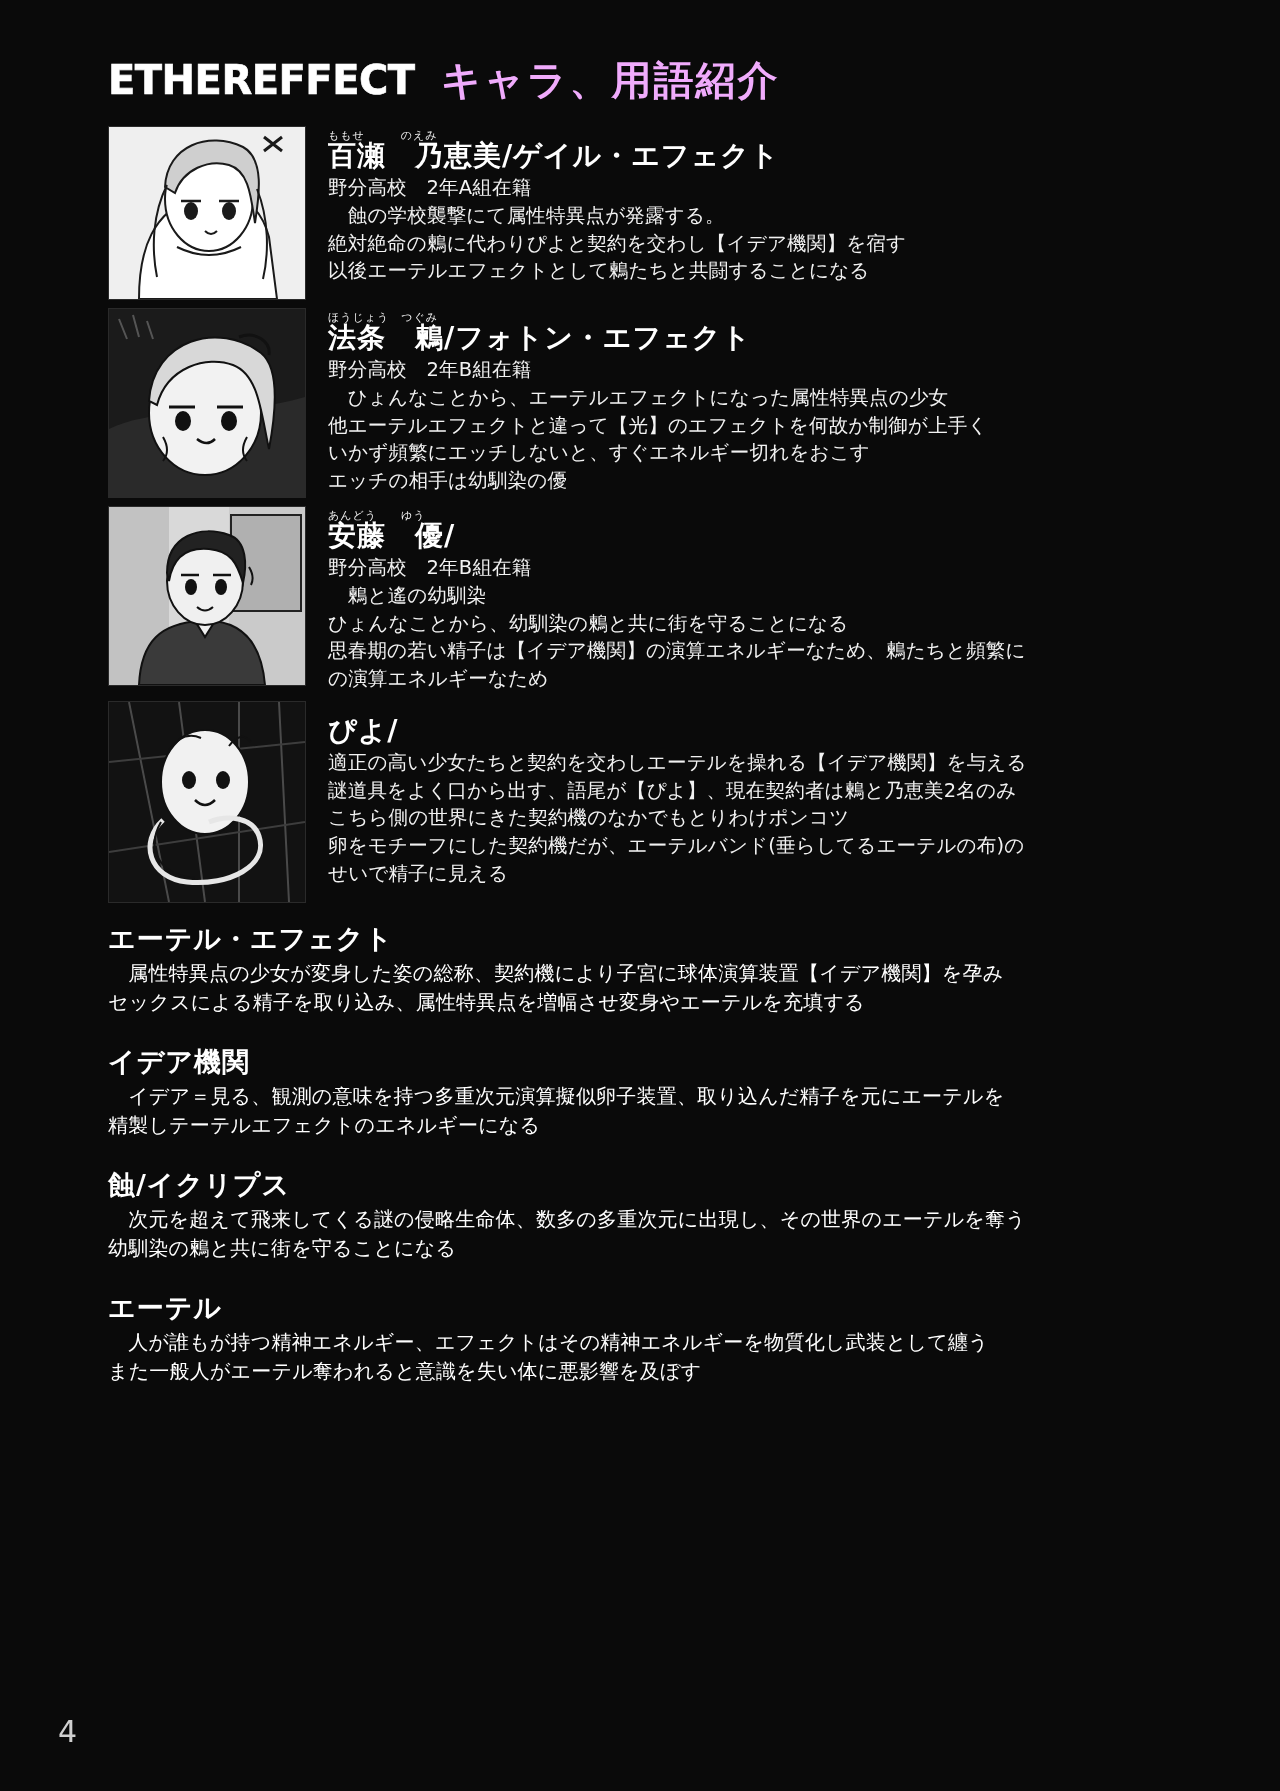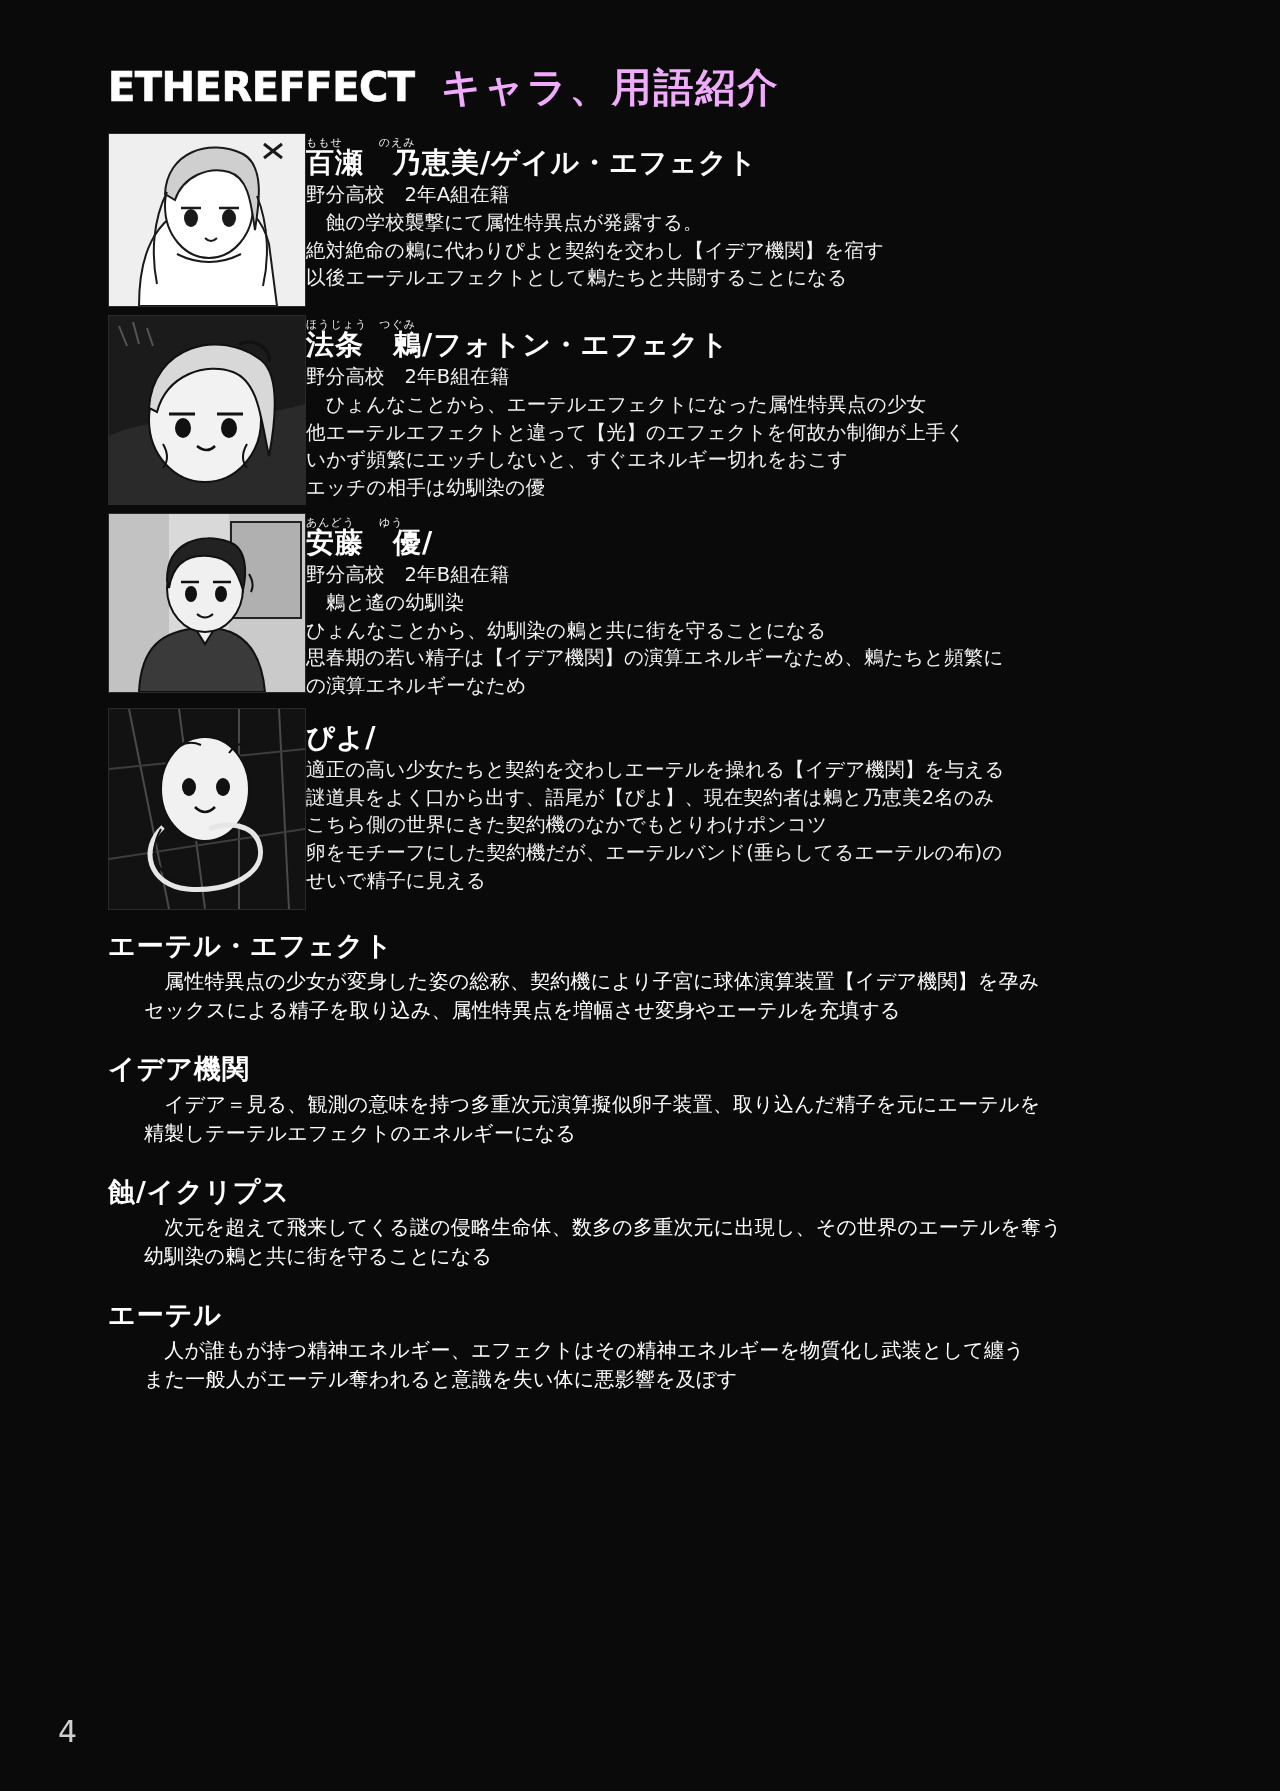--- a/index.html
+++ b/index.html
@@ -16,21 +16,21 @@
     overflow: hidden;
   }
   .page {
     position: absolute;
     inset: 0;
     background: #0a0a0a;
   }
   .content {
     position: absolute;
     left: 108px;
-    top: 60px;
+    top: 53px;
     width: 1080px;
   }
 
   
   .header {
     display: flex;
     align-items: baseline;
     gap: 26px;
     margin-bottom: 18px;
   }
@@ -66,20 +66,21 @@
   }
   .thumb.h1 { height: 172px; }
   .thumb.h2 { height: 188px; }
   .thumb.h3 { height: 178px; }
   .thumb.h4 { height: 200px; }
 
   .thumb svg { display: block; width: 100%; height: 100%; }
 
   .char-text {
     flex: 1 1 auto;
+    padding-left: 22px;
     padding-top: 2px;
   }
   .name-line {
     font-family: "DejaVu Sans", sans-serif;
     font-weight: 700;
     font-size: 28px;
     letter-spacing: 1px;
     line-height: 1.15;
     margin-bottom: 2px;
     position: relative;
@@ -107,26 +108,25 @@
   .term {
     font-family: "DejaVu Sans", sans-serif;
     font-weight: 700;
     font-size: 27px;
     letter-spacing: 1px;
     margin-top: 26px;
     margin-bottom: 3px;
   }
   .term.first { margin-top: 10px; }
   .g-body {
-    font-family: Liberation Serif, serif;
+    font-family: Liberation Mono, monospace;
     font-size: 20px;
     line-height: 1.45;
     letter-spacing: 0.2px;
     white-space: pre-wrap;
-    margin-left: 36px;
   }
 
   
   .page-num {
     position: absolute;
     left: 58px;
     bottom: 42px;
     font-family: "DejaVu Sans", sans-serif;
     font-size: 30px;
     color: #cfcfcf;

